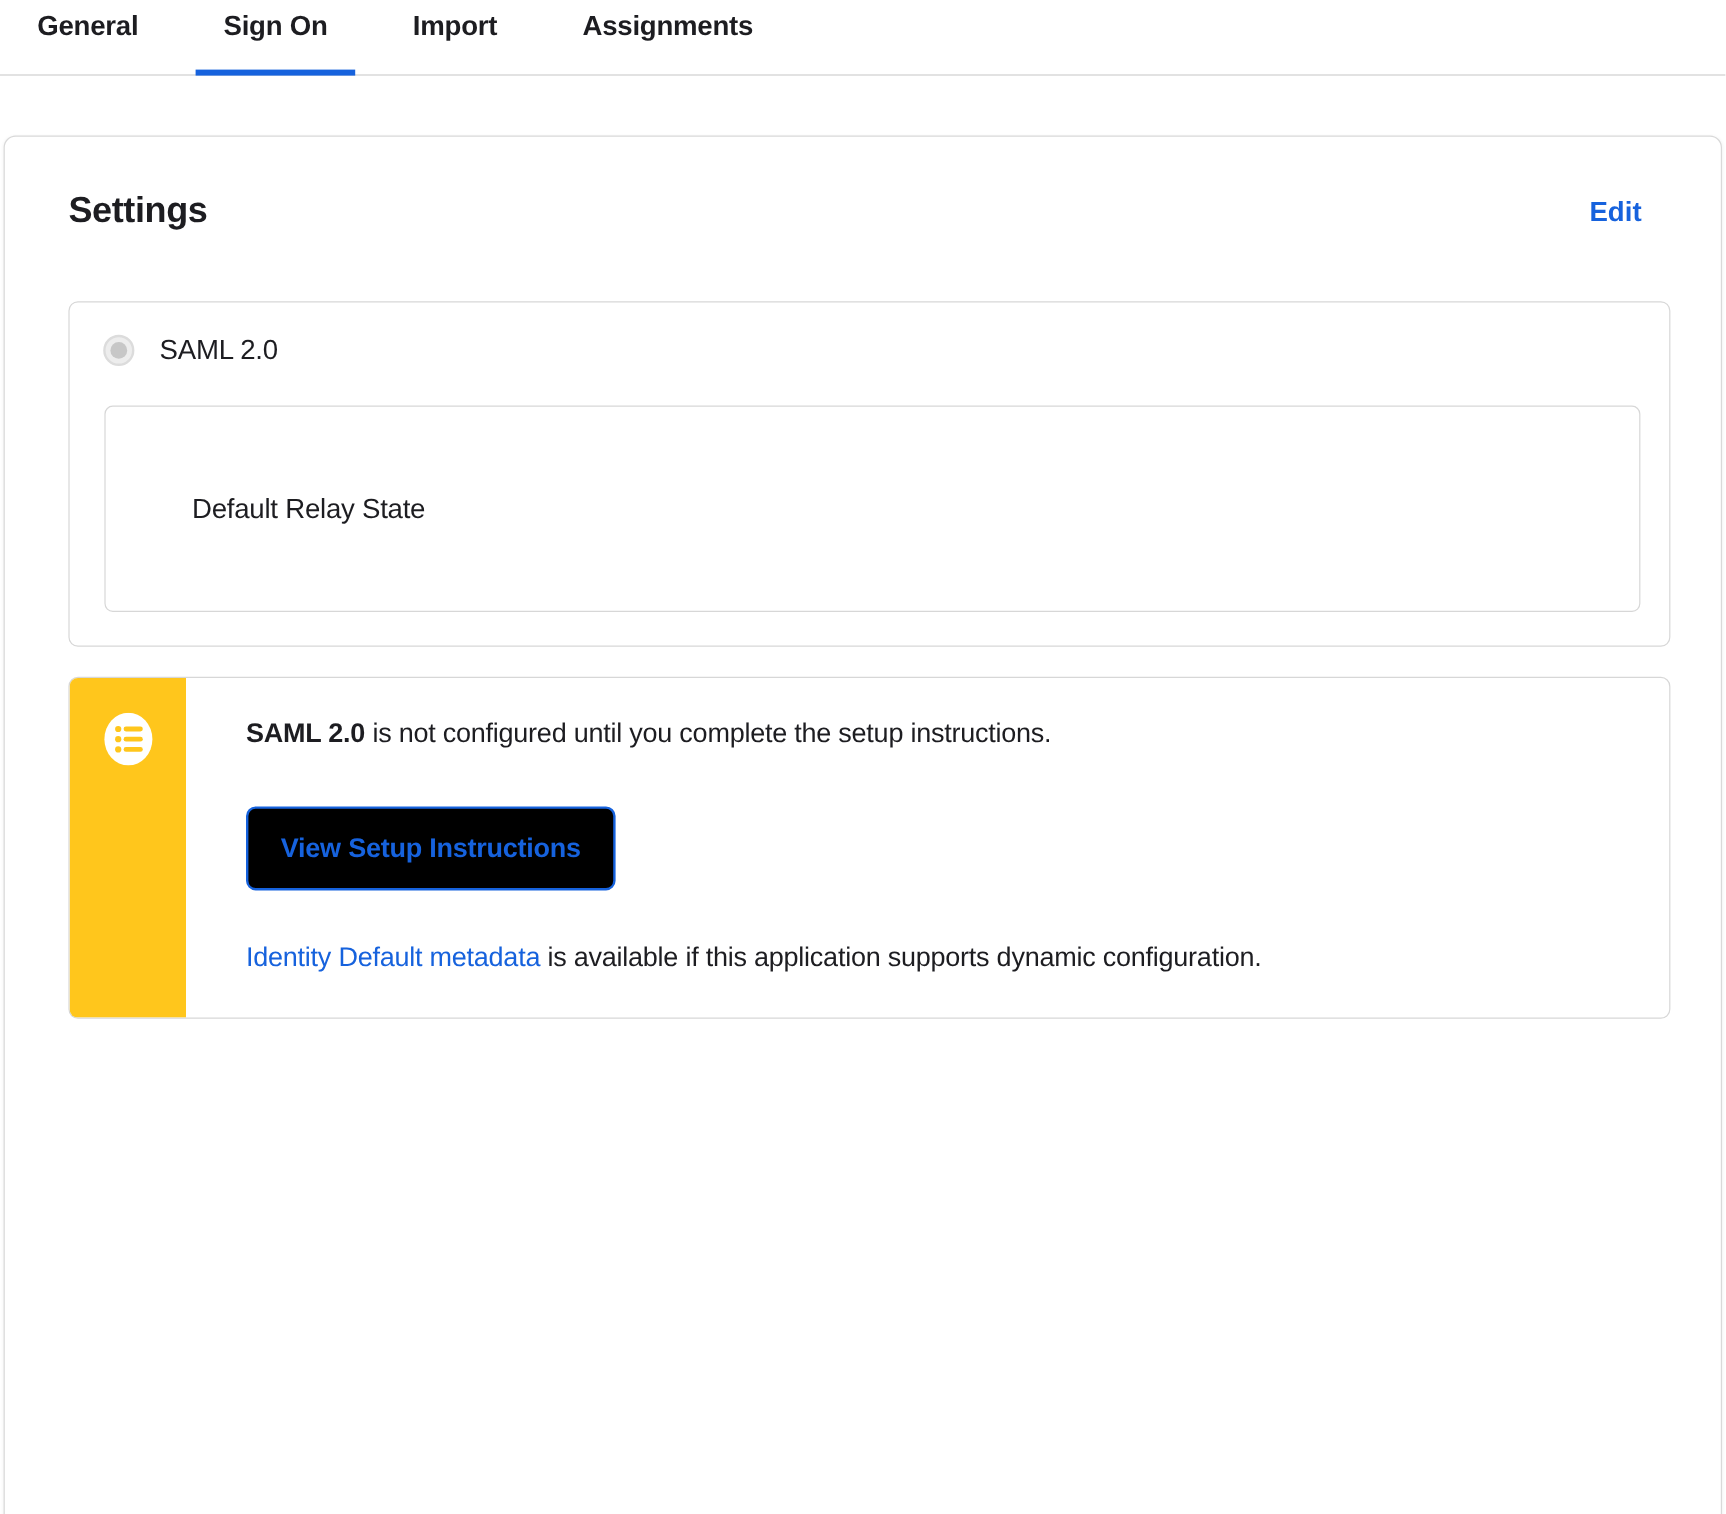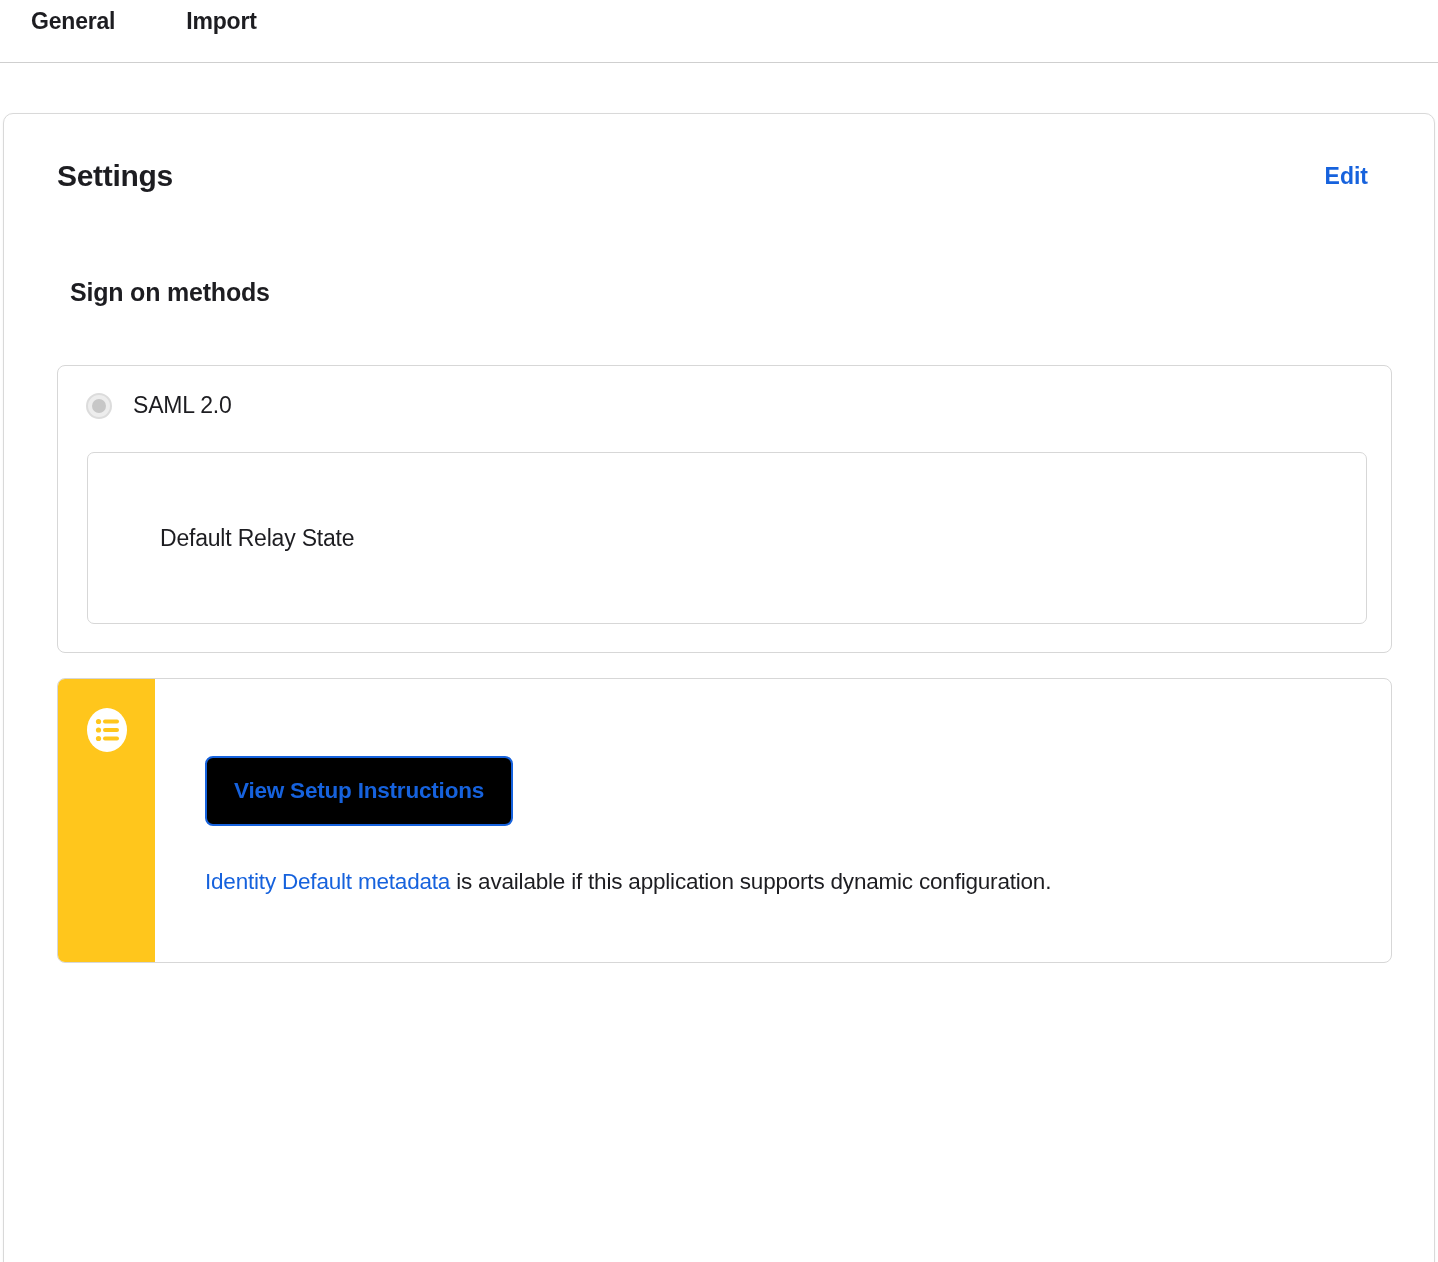--- a/index.html
+++ b/index.html
@@ -189,31 +189,32 @@
     font-size: 22.5px;
     letter-spacing: -0.2px;
     line-height: 30px;
   }
 </style>
 </head>
 <body>
 
 <nav class="tabbar">
   <div class="tab">General</div>
+  <div class="tab active">Sign On</div>
   <div class="tab">Import</div>
+  <div class="tab">Assignments</div>
 </nav>
 
 <section class="card">
 
   <div class="card-header">
     <h1 class="card-title">Settings</h1>
     <a class="edit-link">Edit</a>
   </div>
 
-  <h2 class="section-heading">Sign on methods</h2>
 
 
 
   <div class="option-box">
     <div class="radio-row">
       <span class="radio" role="radio" aria-checked="true"></span>
       <span class="radio-label">SAML 2.0</span>
     </div>
     <div class="field-box">
       <span class="field-label">Default Relay State</span>
@@ -226,20 +227,21 @@
         <ellipse cx="22" cy="22" rx="20" ry="22" fill="#ffffff"></ellipse>
         <circle cx="13.5" cy="13.5" r="2.6" fill="#ffc61c"></circle>
         <circle cx="13.5" cy="22" r="2.6" fill="#ffc61c"></circle>
         <circle cx="13.5" cy="30.5" r="2.6" fill="#ffc61c"></circle>
         <line x1="20" y1="13.5" x2="32" y2="13.5" stroke="#ffc61c" stroke-width="4" stroke-linecap="round"></line>
         <line x1="20" y1="22" x2="32" y2="22" stroke="#ffc61c" stroke-width="4" stroke-linecap="round"></line>
         <line x1="20" y1="30.5" x2="32" y2="30.5" stroke="#ffc61c" stroke-width="4" stroke-linecap="round"></line>
       </svg>
     </div>
     <div class="callout-body">
+      <p class="callout-text"><span class="strong">SAML 2.0</span><span> is not configured until you complete the setup instructions.</span></p>
 
       <button class="setup-btn">View Setup Instructions</button>
 
       <p class="metadata-line"><a class="inline-link">Identity Default metadata</a><span> is available if this application supports dynamic configuration.</span></p>
     </div>
   </div>
 
 </section>
 
 </body></html>

